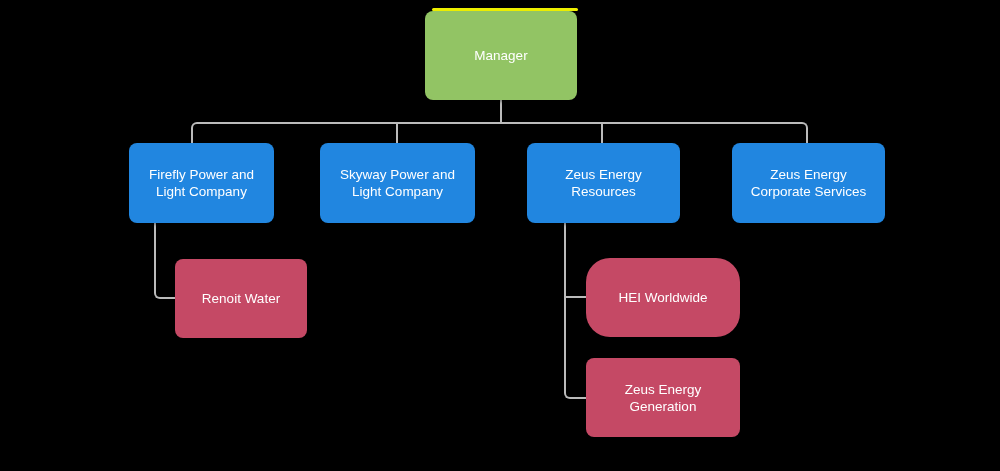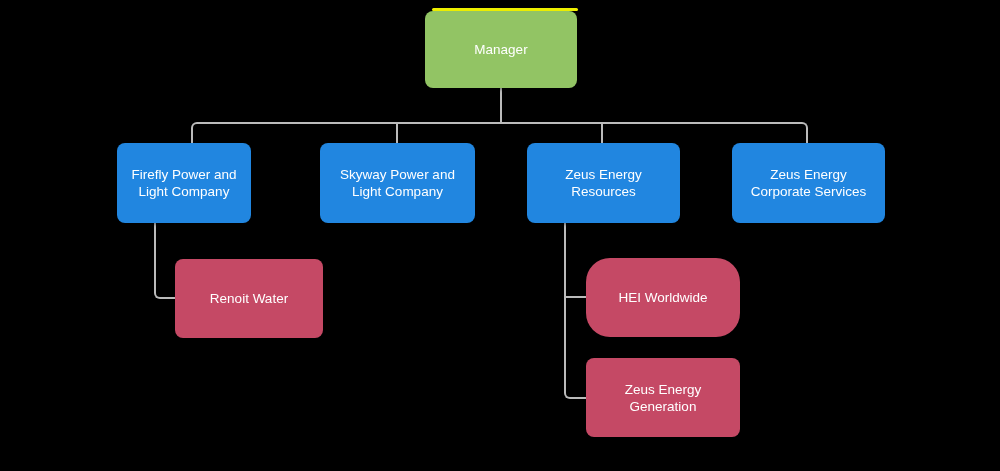--- a/index.html
+++ b/index.html
@@ -22,26 +22,26 @@
     text-align: center;
     color: #ffffff;
     font-size: 13.5px;
     line-height: 17px;
     box-shadow: 2px 2px 3px rgba(0,0,0,0.35);
     cursor: default;
   }
   .node .label { white-space: pre-line; padding: 0 6px; }
 
   
-  .n-manager        { left: 425px; top: 11px;  width: 152px; height: 77px; }
-  .n-firefly        { left: 117px; top: 143px; width: 134px; height: 80px; }
+  .n-manager        { left: 425px; top: 11px;  width: 152px; height: 89px; }
+  .n-firefly        { left: 129px; top: 143px; width: 145px; height: 80px; }
   .n-skyway         { left: 320px; top: 143px; width: 155px; height: 80px; }
   .n-zeus-resources { left: 527px; top: 143px; width: 153px; height: 80px; }
   .n-zeus-corporate { left: 732px; top: 143px; width: 153px; height: 80px; }
-  .n-renoit         { left: 175px; top: 259px; width: 148px; height: 79px; }
+  .n-renoit         { left: 175px; top: 259px; width: 132px; height: 79px; }
   .n-hei            { left: 586px; top: 258px; width: 154px; height: 79px; }
   .n-zeus-gen       { left: 586px; top: 358px; width: 154px; height: 79px; }
 
   
   .selection-line {
     position: absolute;
     left: 432px; top: 8px;
     width: 146px; height: 3px;
     border-radius: 2px;
   }

